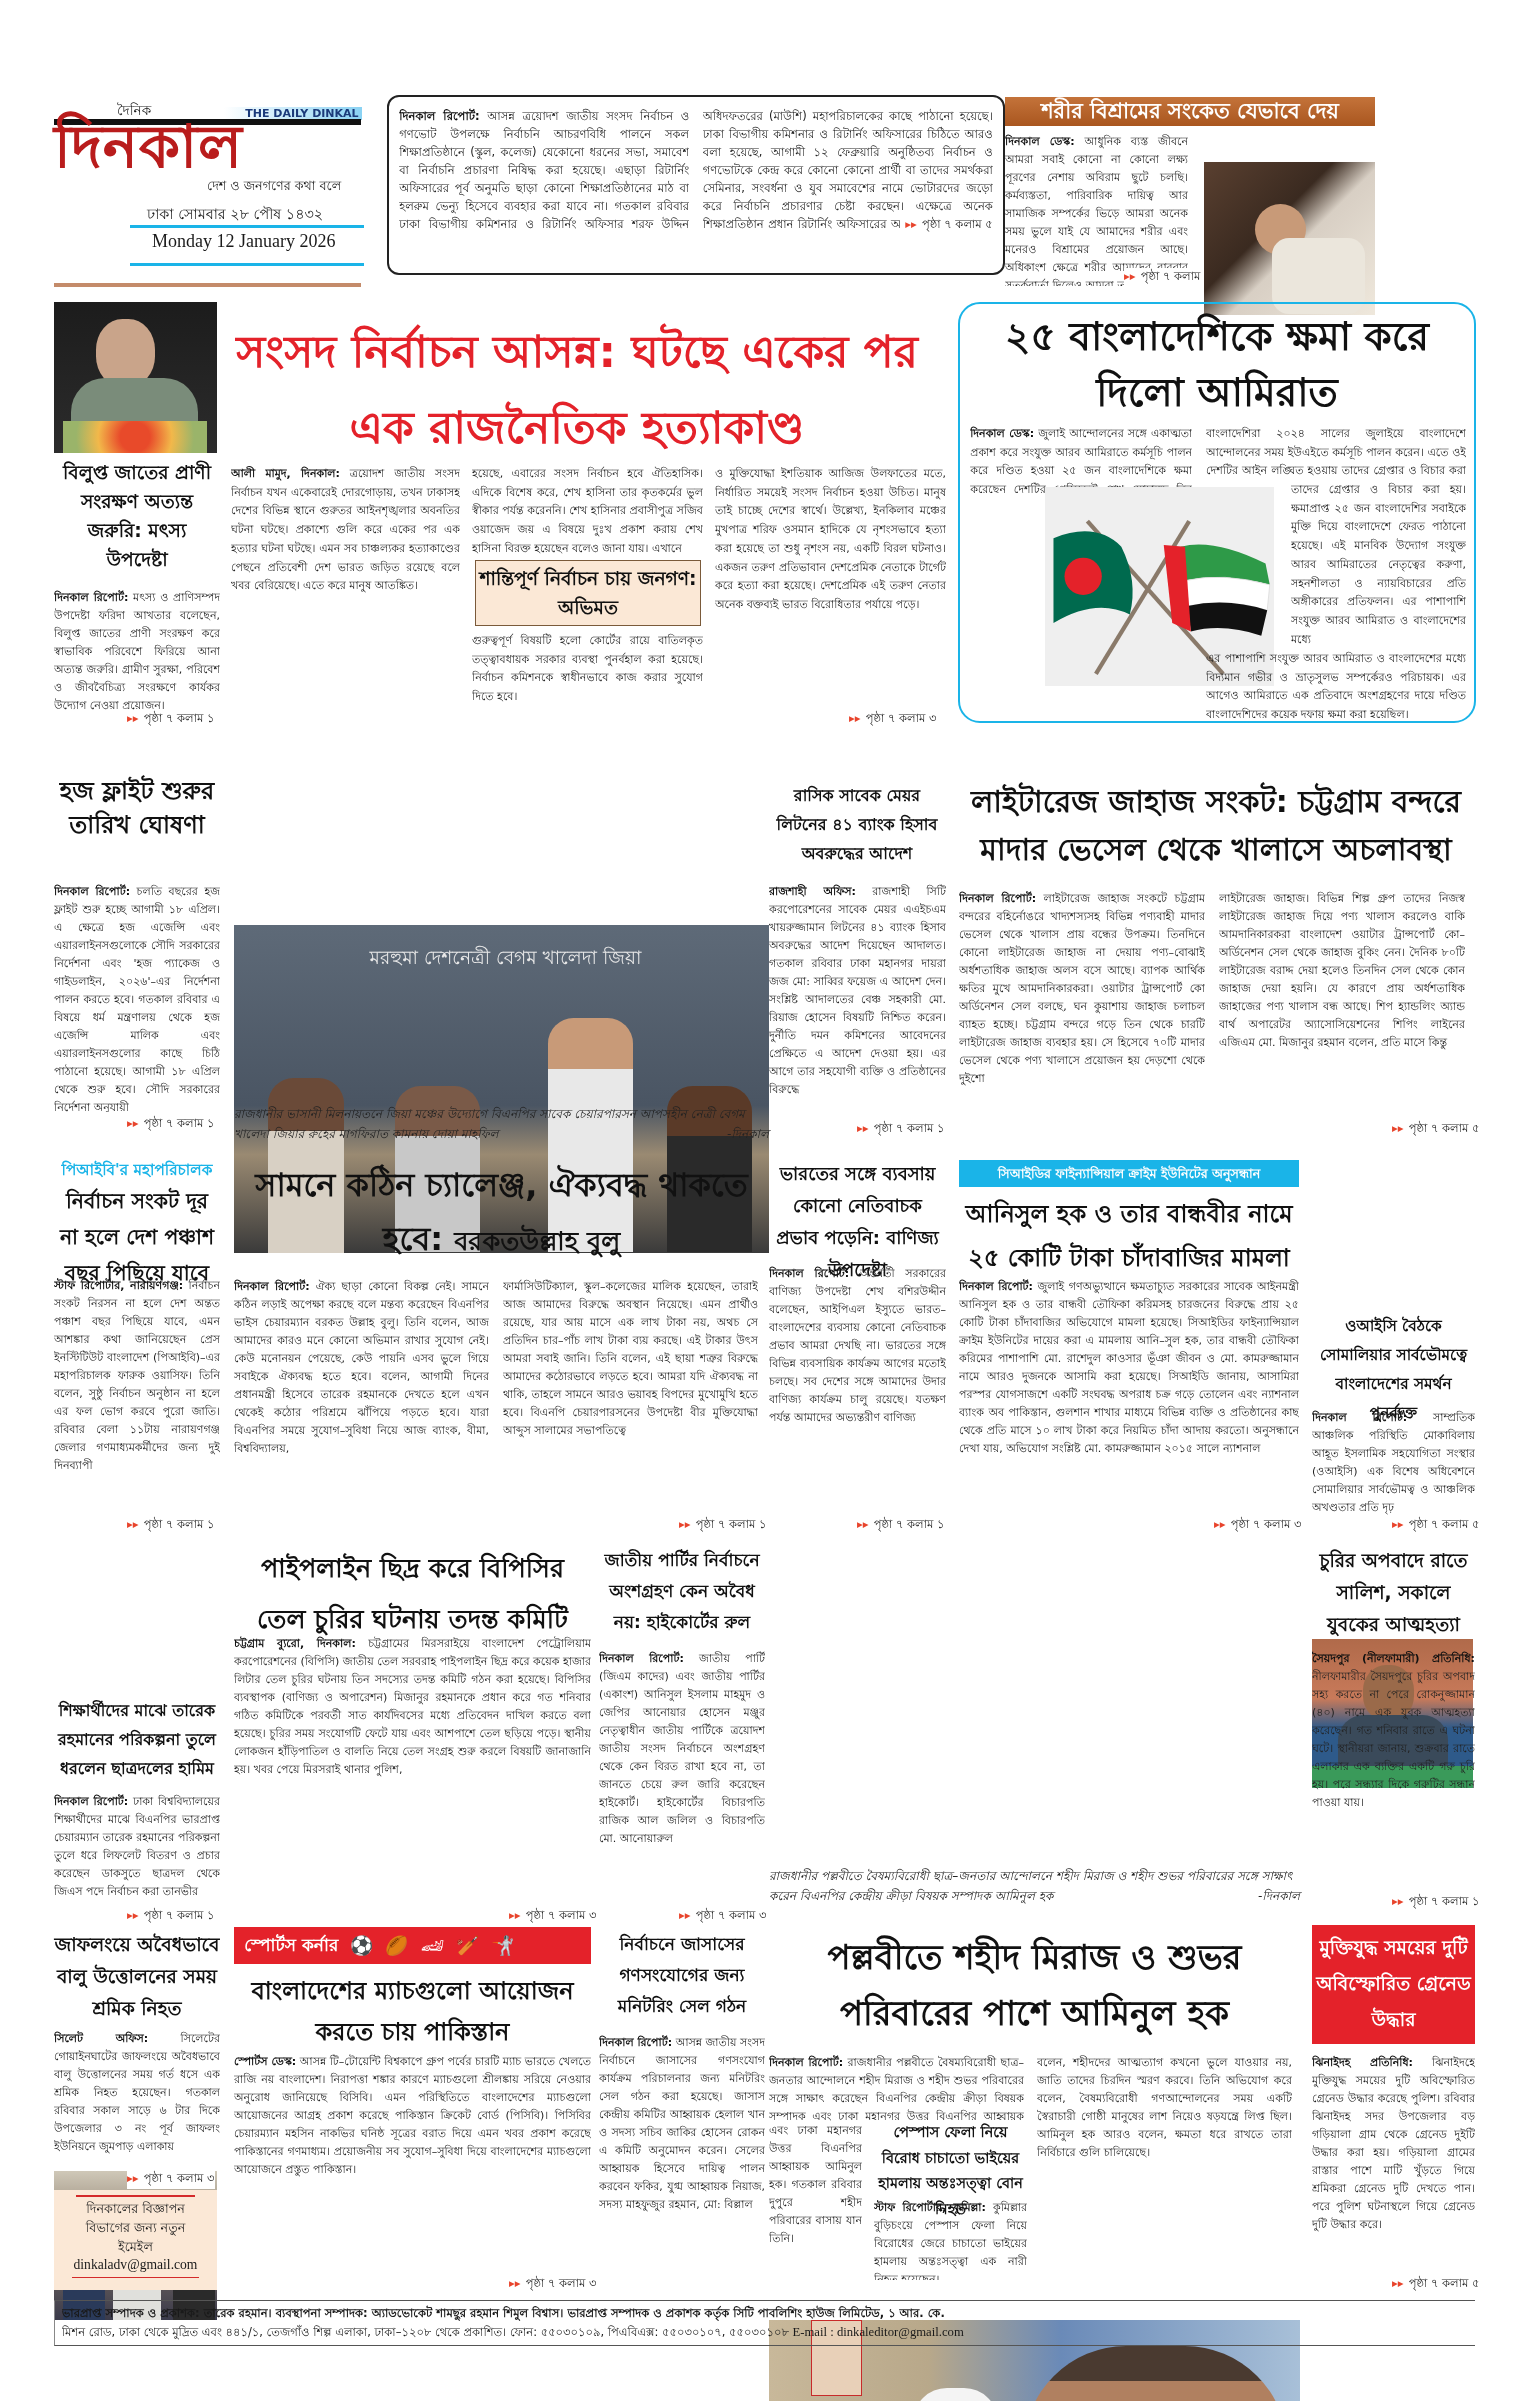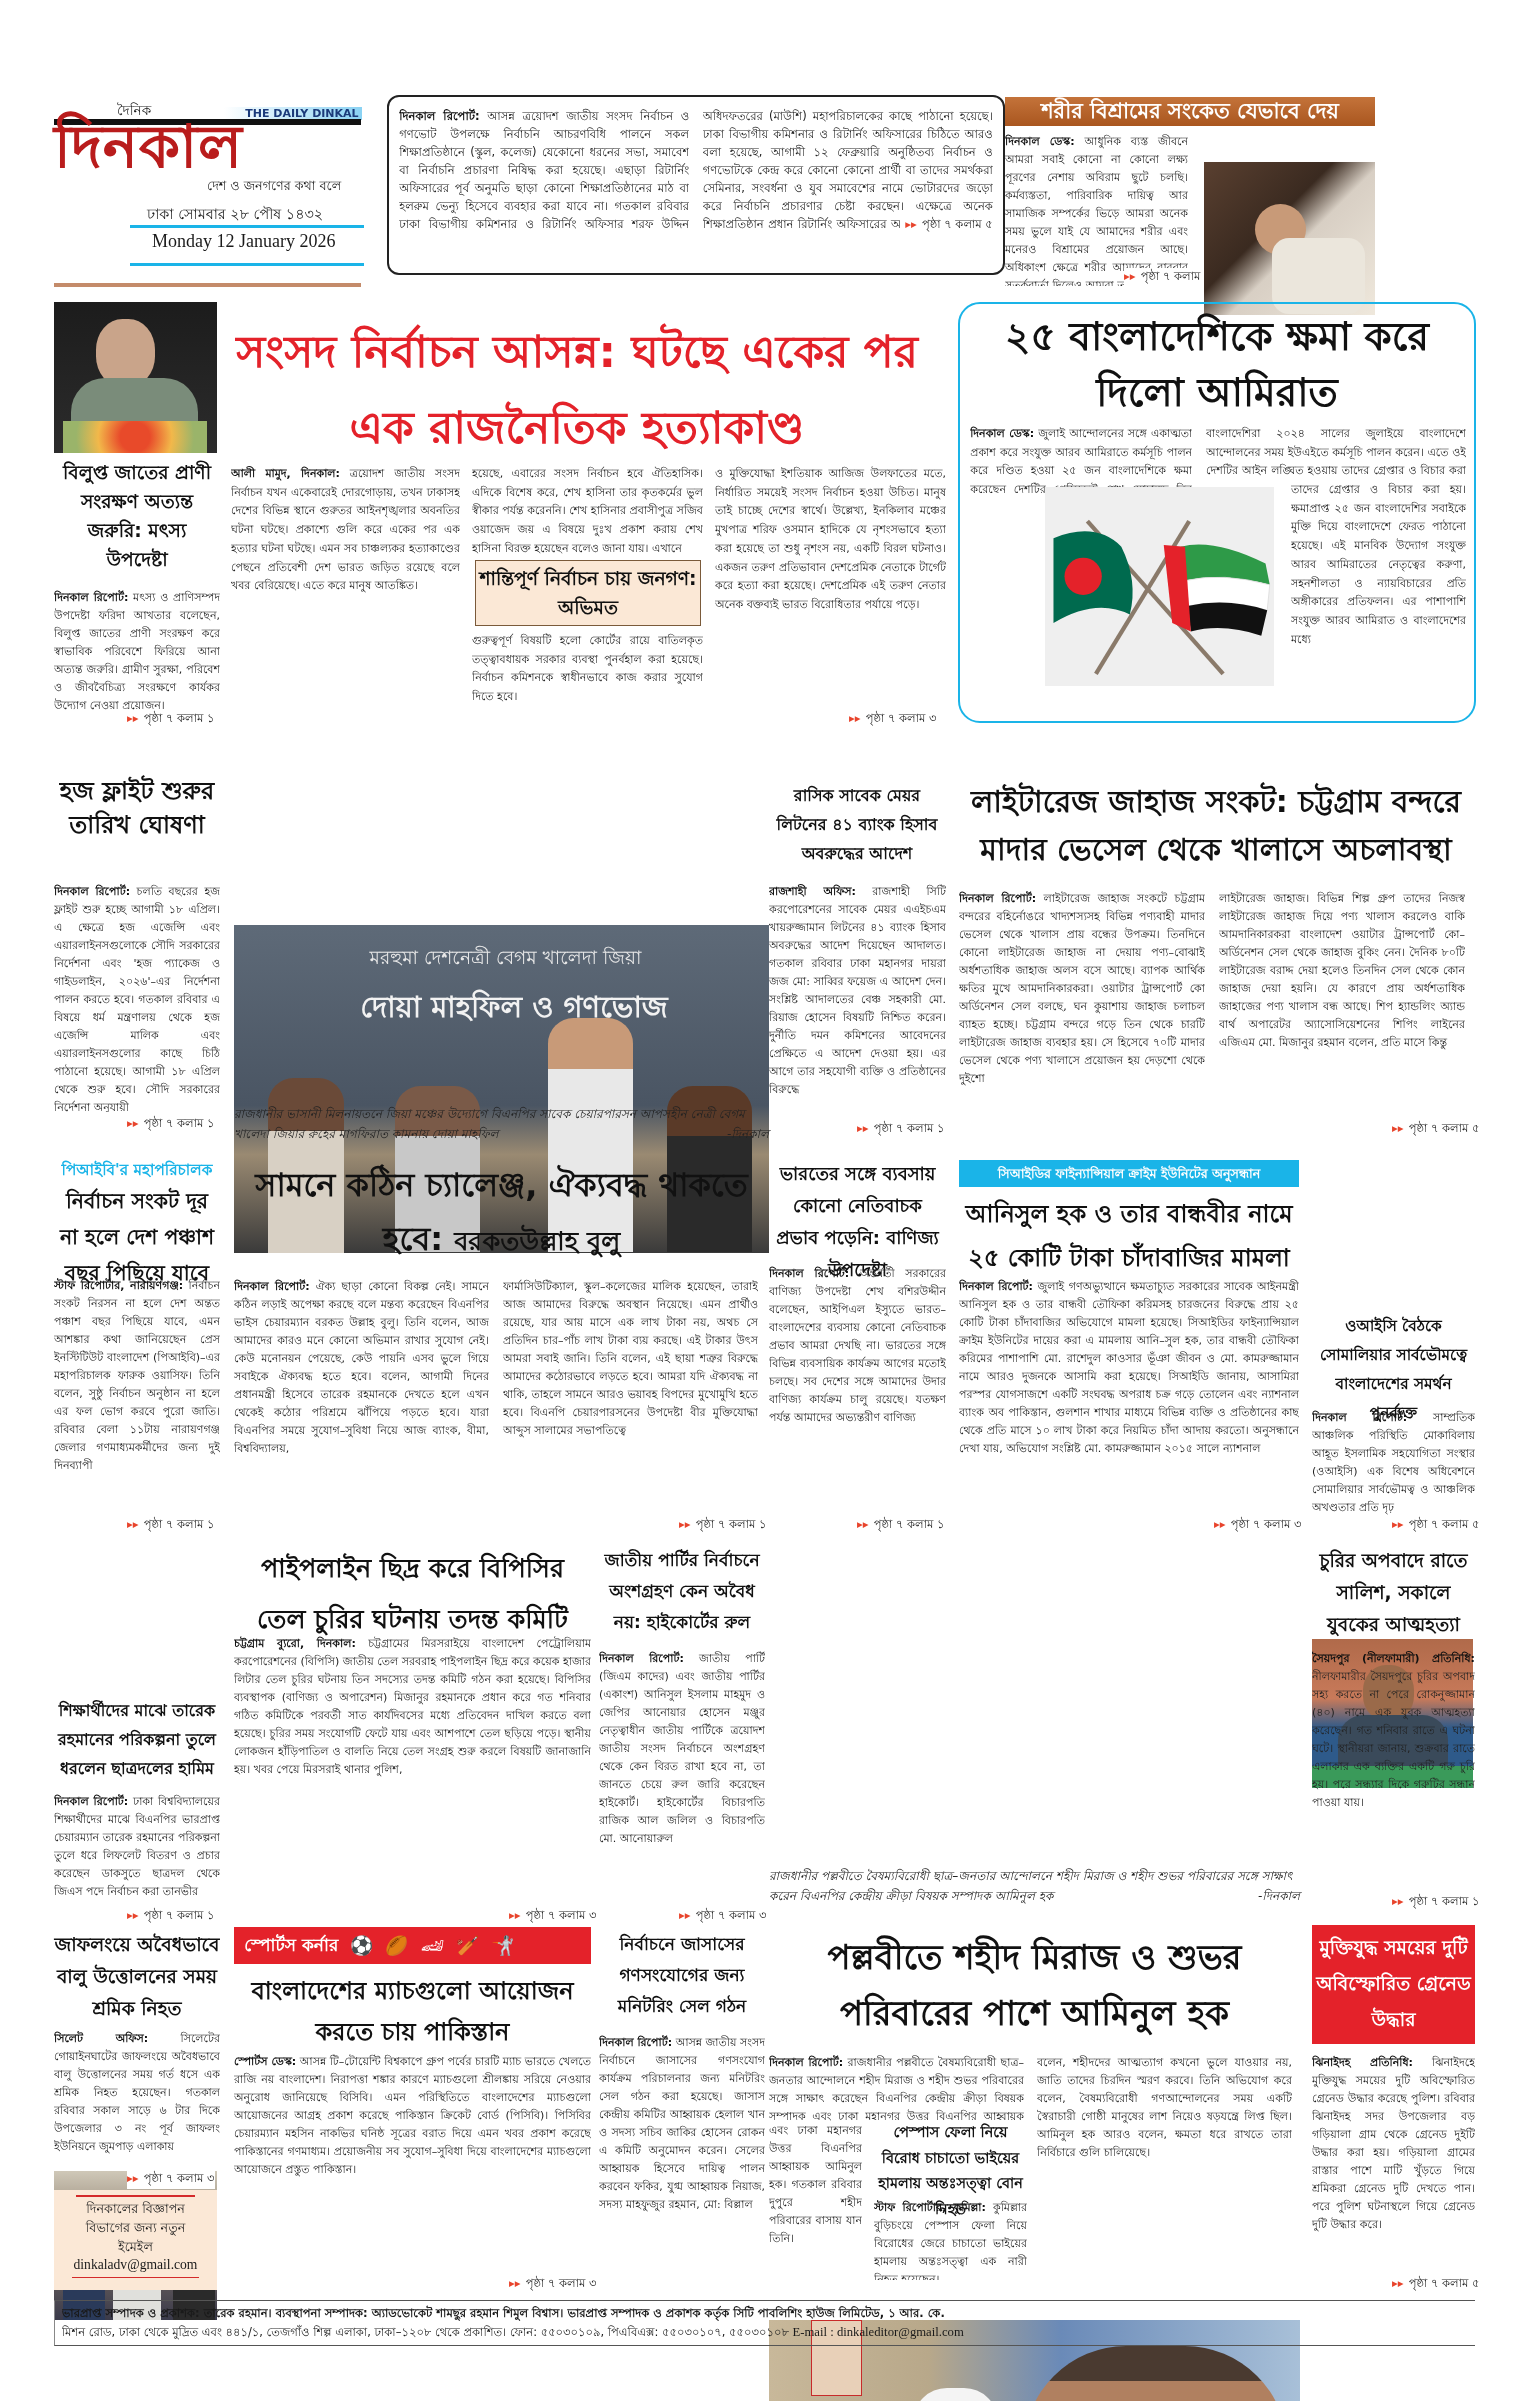--- a/index.html
+++ b/index.html
@@ -80,29 +80,29 @@
       <line x1="170" y1="40" x2="60" y2="220" stroke="#8a7a6a" stroke-width="5"></line>
       <path d="M10 60 Q60 40 90 70 Q110 110 100 150 Q60 130 10 160 Z" fill="#006a4e"></path>
       <circle cx="45" cy="105" r="22" fill="#e4222a"></circle>
       <path d="M160 70 Q200 60 260 90 L265 115 Q210 100 165 110 Z" fill="#2e9a48"></path>
       <path d="M165 110 Q210 100 265 115 L262 145 Q215 130 168 140 Z" fill="#fff" stroke="#ddd"></path>
       <path d="M168 140 Q215 130 262 145 L255 175 Q210 160 172 170 Z" fill="#111"></path>
       <path d="M140 68 L165 70 L172 170 L150 160 Z" fill="#e4222a"></path>
     </svg>
   </div>
   <div class="abs body-text" style="left:331px;top:177px;width:175px;height:209px;font-size:11px;line-height:18.7px;overflow:hidden;">তাদের গ্রেপ্তার ও বিচার করা হয়। ক্ষমাপ্রাপ্ত ২৫ জন বাংলাদেশির সবাইকে মুক্তি দিয়ে বাংলাদেশে ফেরত পাঠানো হয়েছে। এই মানবিক উদ্যোগ সংযুক্ত আরব আমিরাতের নেতৃত্বের করুণা, সহনশীলতা ও ন্যায়বিচারের প্রতি অঙ্গীকারের প্রতিফলন। এর পাশাপাশি সংযুক্ত আরব আমিরাত ও বাংলাদেশের মধ্যে</div>
+  <div class="abs body-text" style="left:246px;top:346px;width:260px;height:68px;font-size:11px;line-height:18.7px;overflow:hidden;">এর পাশাপাশি সংযুক্ত আরব আমিরাত ও বাংলাদেশের মধ্যে বিদ্যমান গভীর ও ভ্রাতৃসুলভ সম্পর্কেরও পরিচায়ক। এর আগেও আমিরাতে এক প্রতিবাদে অংশগ্রহণের দায়ে দণ্ডিত বাংলাদেশিদের কয়েক দফায় ক্ষমা করা হয়েছিল।</div>
 </div>
 
 <div class="abs hl" style="left:54px;top:774px;width:166px;font-size:24px;line-height:34px;">হজ ফ্লাইট শুরুর তারিখ ঘোষণা</div>
 <div class="abs body-text" style="left:54px;top:883px;width:166px;height:229px;font-size:11px;line-height:18px;overflow:hidden;"><b>দিনকাল রিপোর্ট:</b> <span>চলতি বছরের হজ ফ্লাইট শুরু হচ্ছে আগামী ১৮ এপ্রিল। এ ক্ষেত্রে হজ এজেন্সি এবং এয়ারলাইনসগুলোকে সৌদি সরকারের নির্দেশনা এবং 'হজ প্যাকেজ ও গাইডলাইন, ২০২৬'–এর নির্দেশনা পালন করতে হবে। গতকাল রবিবার এ বিষয়ে ধর্ম মন্ত্রণালয় থেকে হজ এজেন্সি মালিক এবং এয়ারলাইনসগুলোর কাছে চিঠি পাঠানো হয়েছে। আগামী ১৮ এপ্রিল থেকে শুরু হবে। সৌদি সরকারের নির্দেশনা অনুযায়ী</span></div>
 <div class="abs jump" style="left:127px;top:1115px;background:#fff;"><span class="arr">▸▸</span><span>পৃষ্ঠা ৭ কলাম ১</span></div>
 
 <div class="abs photo" style="left:234px;top:774px;width:535px;height:328px;background:linear-gradient(180deg,#5e6a78 0%,#4a5563 55%,#9a8a72 70%,#3a3a3a 100%);">
   <div class="abs" style="left:68px;top:18.7px;width:407px;text-align:center;font-size:18.7px;color:#e8e8e8;font-weight:normal;">মরহুমা দেশনেত্রী বেগম খালেদা জিয়া</div>
-  <div class="abs" style="left:68px;top:59px;width:424px;text-align:center;font-size:29px;color:#f2f2f2;font-weight:bold;">দোয়া মাহফিল ও গণভোজ</div>
   <div class="abs" style="left:314px;top:93px;width:85px;height:234px;background:linear-gradient(180deg,#c89a78 0,#c89a78 22%,#e8e8e8 22%);border-radius:25.5px 25.5px 0 0;"></div>
   <div class="abs" style="left:34px;top:153px;width:76px;height:175px;background:linear-gradient(180deg,#6a4a38 0,#6a4a38 30%,#d8d0c4 30%);border-radius:25.5px 25.5px 0 0;"></div>
   <div class="abs" style="left:161px;top:161px;width:85px;height:166px;background:linear-gradient(180deg,#7a5a48 0,#7a5a48 30%,#c8c8c8 30%);border-radius:25.5px 25.5px 0 0;"></div>
   <div class="abs" style="left:433px;top:161px;width:85px;height:166px;background:linear-gradient(180deg,#5a3a28 0,#5a3a28 30%,#2a2a2a 30%);border-radius:25.5px 25.5px 0 0;"></div>
 </div>
 <div class="abs caption" style="left:234px;top:1104px;width:535px;"><span>রাজধানীর ভাসানী মিলনায়তনে জিয়া মঞ্চের উদ্যোগে বিএনপির সাবেক চেয়ারপারসন আপসহীন নেত্রী বেগম খালেদা জিয়ার রুহের মাগফিরাত কামনায় দোয়া মাহফিল</span> <span style="float:right;">-দিনকাল</span></div>
 
 <div class="abs hl" style="left:774px;top:781px;width:166px;font-size:16px;line-height:29px;">রাসিক সাবেক মেয়র লিটনের ৪১ ব্যাংক হিসাব অবরুদ্ধের আদেশ</div>
 <div class="abs body-text" style="left:769px;top:883px;width:177px;height:231px;font-size:11px;line-height:18px;overflow:hidden;"><b>রাজশাহী অফিস:</b> <span>রাজশাহী সিটি করপোরেশনের সাবেক মেয়র এএইচএম খায়রুজ্জামান লিটনের ৪১ ব্যাংক হিসাব অবরুদ্ধের আদেশ দিয়েছেন আদালত। গতকাল রবিবার ঢাকা মহানগর দায়রা জজ মো: সাব্বির ফয়েজ এ আদেশ দেন। সংশ্লিষ্ট আদালতের বেঞ্চ সহকারী মো. রিয়াজ হোসেন বিষয়টি নিশ্চিত করেন। দুর্নীতি দমন কমিশনের আবেদনের প্রেক্ষিতে এ আদেশ দেওয়া হয়। এর আগে তার সহযোগী ব্যক্তি ও প্রতিষ্ঠানের বিরুদ্ধে</span></div>
 <div class="abs jump" style="left:857px;top:1120px;background:#fff;"><span class="arr">▸▸</span><span>পৃষ্ঠা ৭ কলাম ১</span></div>

